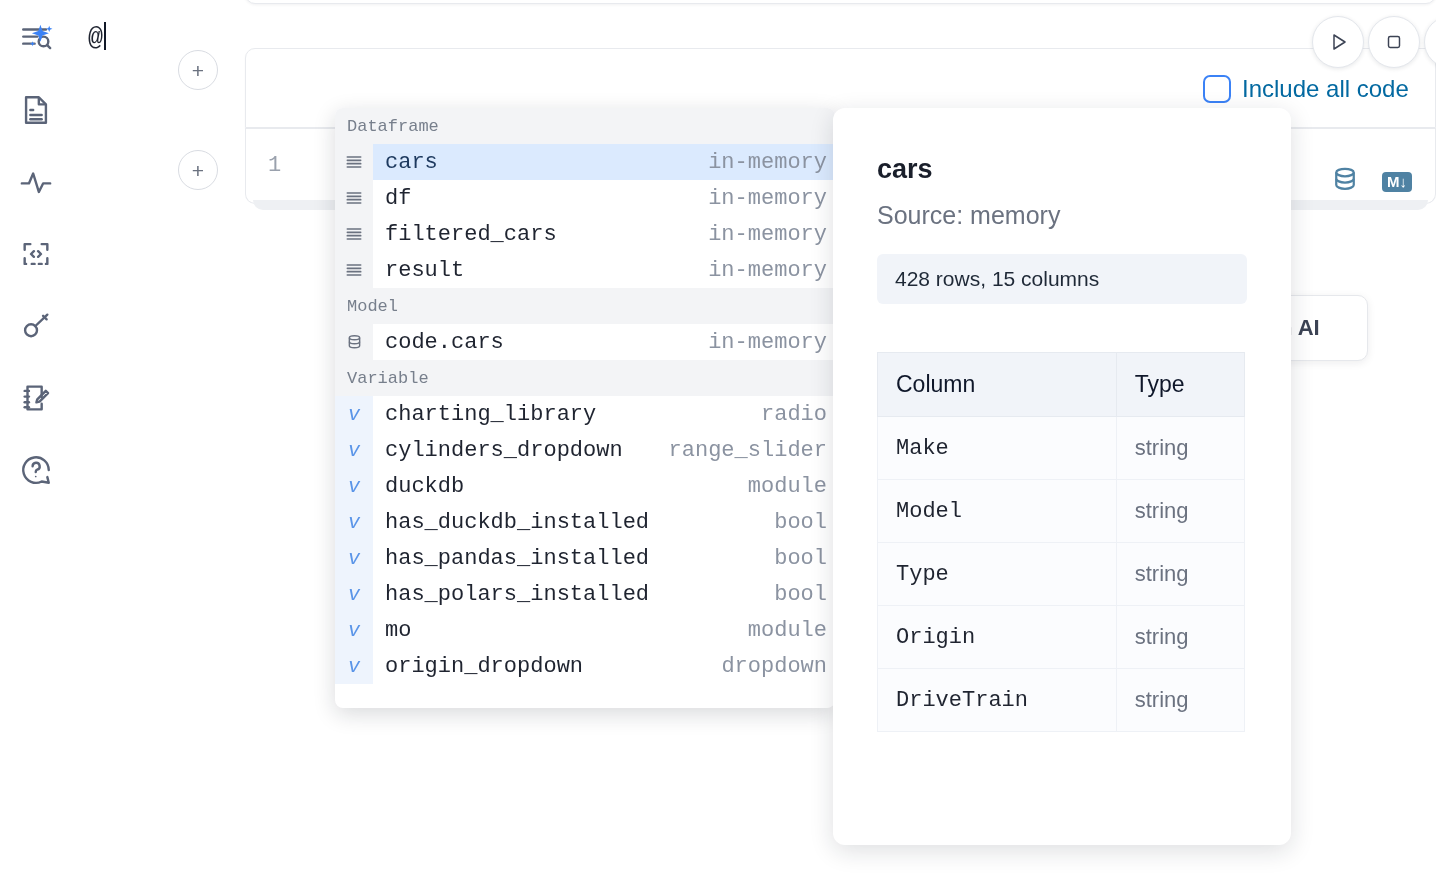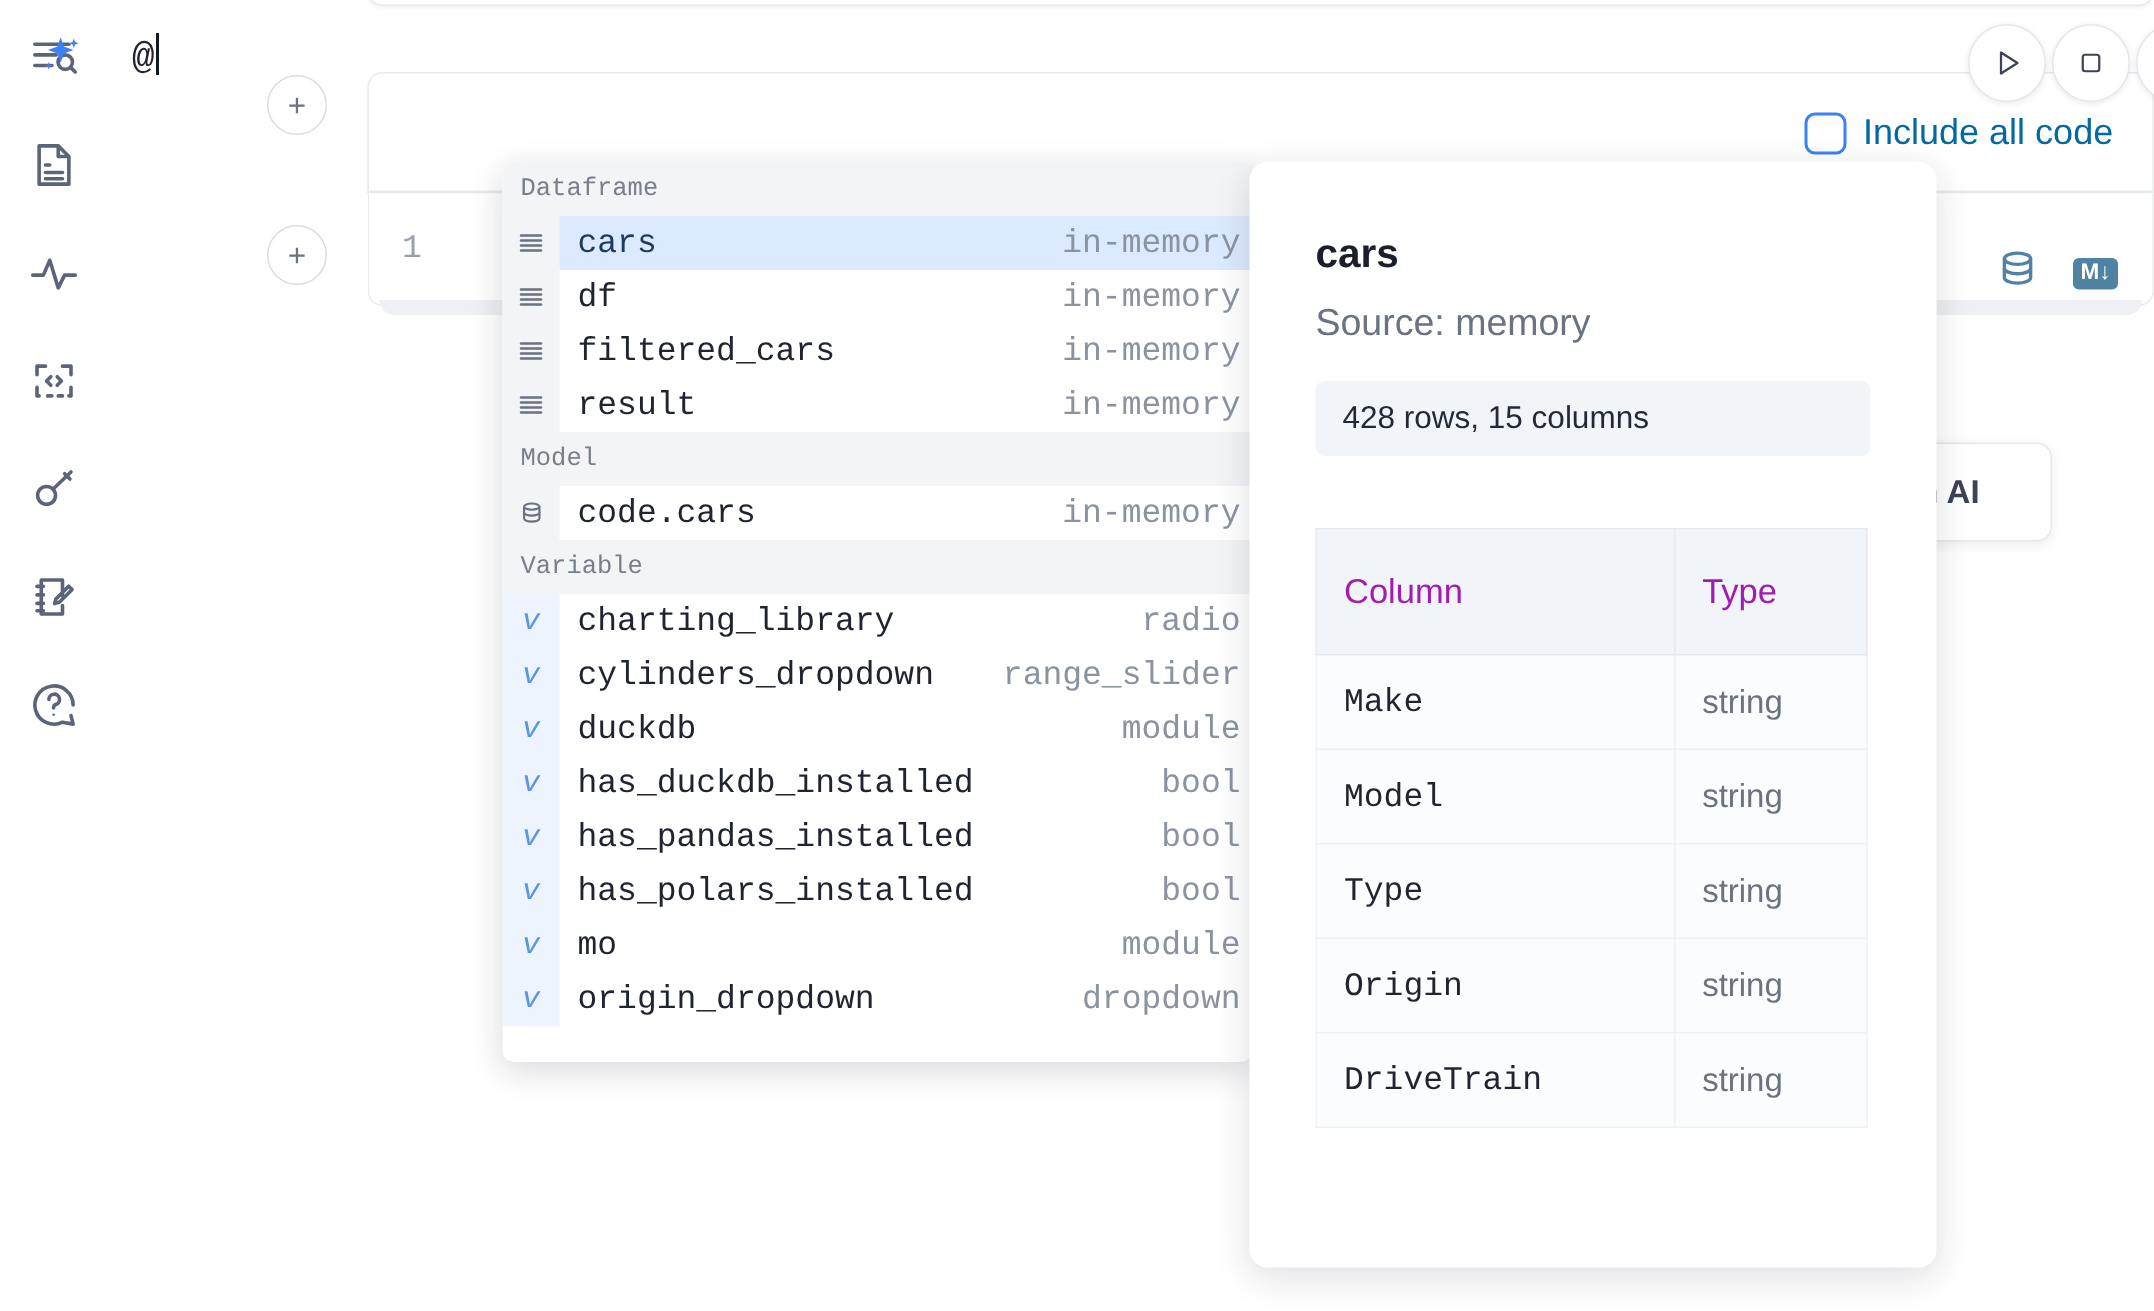--- a/index.html
+++ b/index.html
@@ -157,21 +157,21 @@
   }
   .pv-title { font-size: 27px; font-weight: bold; color: #1a1f2b; margin-bottom: 16px; }
   .pv-source { font-size: 25px; color: #6b7280; margin-bottom: 24px; }
   .pv-badge {
     background: #f1f4f9; border-radius: 6px; padding: 13px 18px;
     font-size: 21px; color: #1f2937; margin-bottom: 48px;
   }
   .pv-table { width: 368px; border-collapse: collapse; }
   .pv-table th {
     background: #f1f4f9; text-align: left; font-weight: normal;
-    font-size: 23px; color: #a21caf; padding: 28px 18px;
+    font-size: 23px; color: #0f172a; padding: 18px 18px;
     border: 1px solid #e6eaf0;
   }
   .pv-table td {
     font-size: 22px; padding: 18px 18px; border: 1px solid #eef1f6;
     background: #fbfcfe;
   }
   .pv-table td.col-name { font-family: "Liberation Mono", monospace; color: #1f2430; }
   .pv-table td.col-type { color: #6b7280; }
 </style>
 </head>

